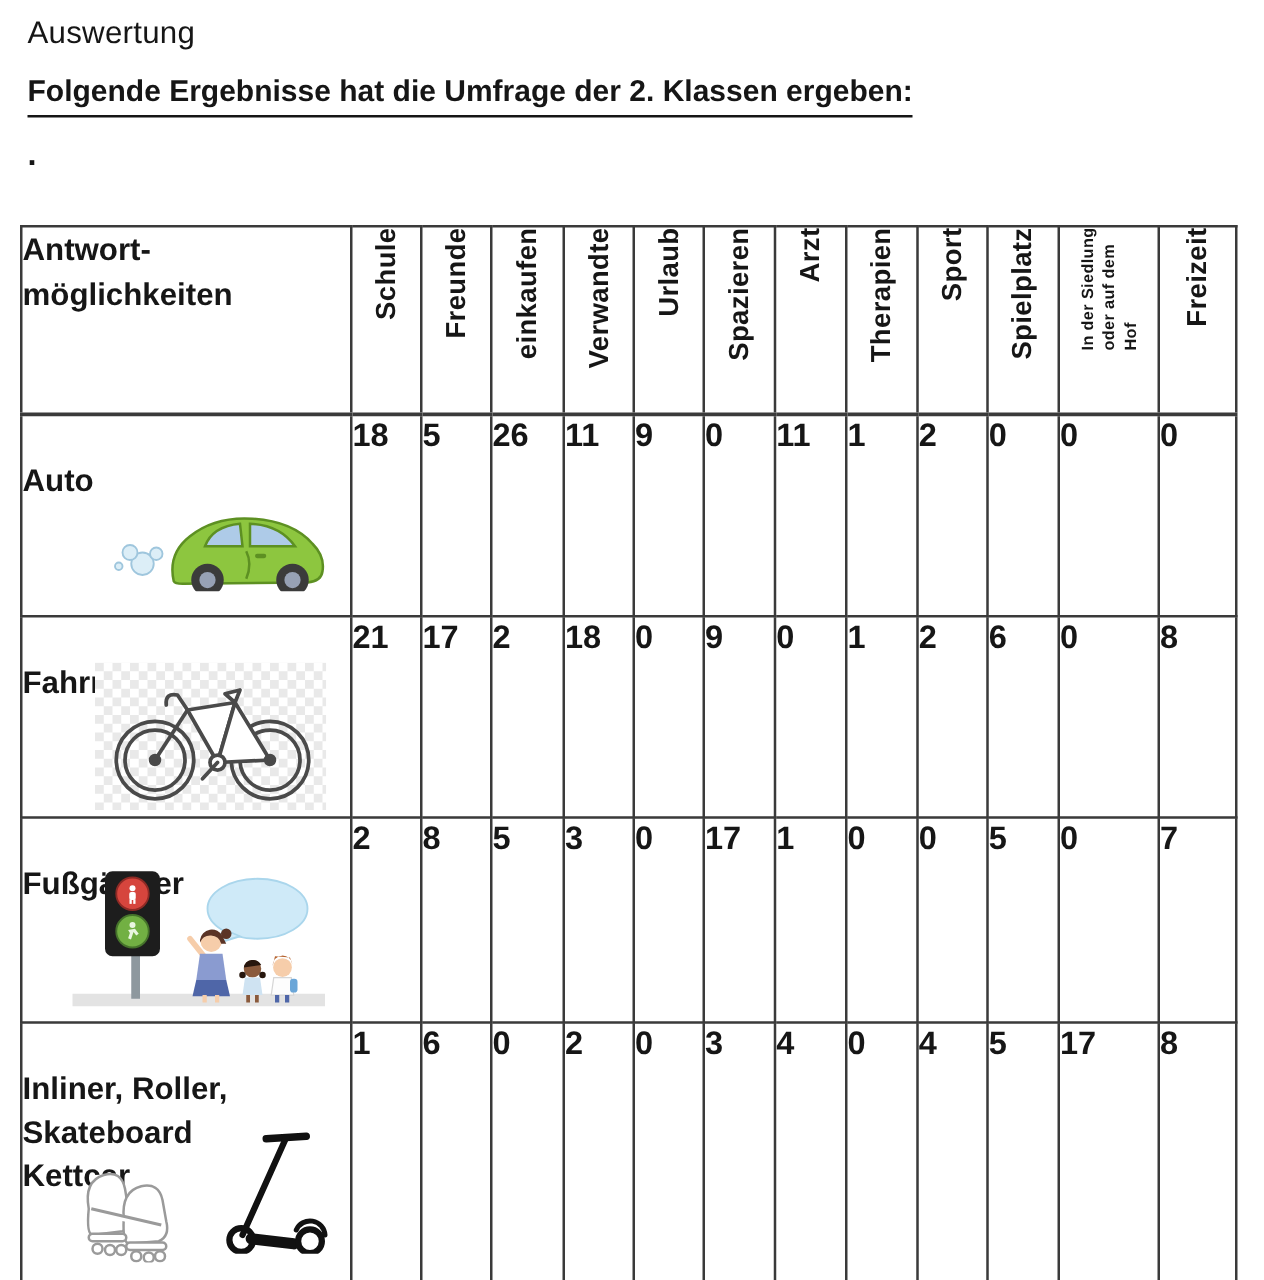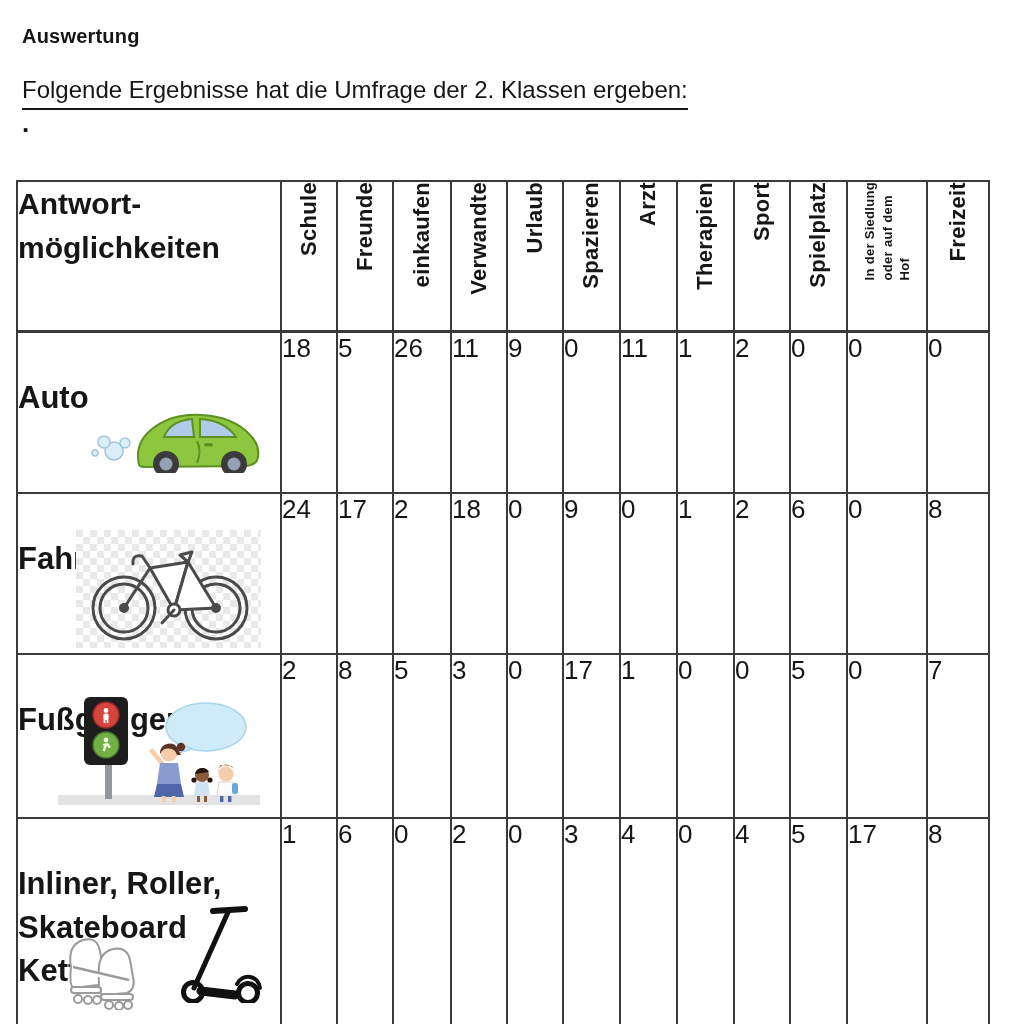--- a/index.html
+++ b/index.html
@@ -1,37 +1,37 @@
 <!DOCTYPE html>
 <html><head>
 <meta charset="utf-8">
 <style>
   html,body{margin:0;padding:0;background:#fff;}
   body{width:1011px;height:1024px;overflow:hidden;position:relative;
        font-family:"Liberation Sans", sans-serif;color:#161616;}
   .page{position:absolute;inset:0;background:#fff;}
-  .title{position:absolute;left:22px;top:25px;font-size:20px;font-weight:700;letter-spacing:.2px;}
-  .subtitle{position:absolute;left:22px;top:60px;font-size:24px;font-weight:400;margin-top:16px;}
+  .title{position:absolute;left:22px;top:12px;font-size:25px;font-weight:400;letter-spacing:.2px;}
+  .subtitle{position:absolute;left:22px;top:60px;font-size:24px;font-weight:700;}
   .subtitle .u{border-bottom:2.5px solid #151515;padding-bottom:4px;display:inline-block;}
   .stray{position:absolute;left:22px;top:108px;font-size:26px;font-weight:700;}
 
   table.grid{position:absolute;left:16px;top:180px;width:974px;border-collapse:collapse;
              table-layout:fixed;}
   table.grid td{border:2px solid #3a3a3a;padding:0;vertical-align:top;overflow:hidden;}
   tr.head-row td{border-bottom-width:3px;}
 
-  td.corner{padding:8px 12px;font-size:30px;font-weight:600;line-height:1.45;white-space:pre-line;}
+  td.corner{padding:8px 12px;font-size:25px;font-weight:600;line-height:1.45;white-space:pre-line;}
   td.hcell{vertical-align:bottom;}
   .vtext{writing-mode:vertical-rl;transform:rotate(180deg);margin:0 auto 12px auto;
          font-size:22px;font-weight:600;letter-spacing:.3px;white-space:pre-line;line-height:1.2;}
   .vtext.small{font-size:13px;font-weight:600;line-height:1.35;margin-bottom:8px;}
 
-  td.label-cell{position:relative;padding:8px 12px;font-size:31px;font-weight:600;
+  td.label-cell{position:relative;padding:8px 12px;font-size:25px;font-weight:600;
                 line-height:1.4;white-space:pre-line;}
-  td.val{padding:24px 0 0 10px;font-size:26px;font-weight:400;}
+  td.val{padding:24px 0 0 10px;font-size:26px;font-weight:700;}
   .img{position:absolute;line-height:0;}
   .img.car{left:66px;top:60px;}
   .img.bike{left:58px;top:36px;}
   .img.tlight{left:38px;top:38px;}
   .img.skates{left:43px;top:106px;}
   .img.scooter{left:153px;top:84px;}
 </style>
 </head>
 <body>
 
@@ -165,21 +165,21 @@
               <path d="M74 38 L66 26 Q56 24 57 34" fill="none" stroke-linecap="round"></path>
               <path d="M112 32 L116 22 L104 25 Z"></path>
               <circle cx="98" cy="80" r="6" fill="#fff"></circle>
               <path d="M98 80 L86 93" fill="none" stroke-linecap="round"></path>
               <circle cx="48" cy="78" r="3.5" fill="#4a4a4a"></circle>
               <circle cx="140" cy="78" r="3.5" fill="#4a4a4a"></circle>
             </g>
           </svg>
         </div>
       </td>
-      <td class="val">24</td>
+      <td class="val">21</td>
       <td class="val">17</td>
       <td class="val">2</td>
       <td class="val">18</td>
       <td class="val">0</td>
       <td class="val">9</td>
       <td class="val">0</td>
       <td class="val">1</td>
       <td class="val">2</td>
       <td class="val">6</td>
       <td class="val">0</td>

